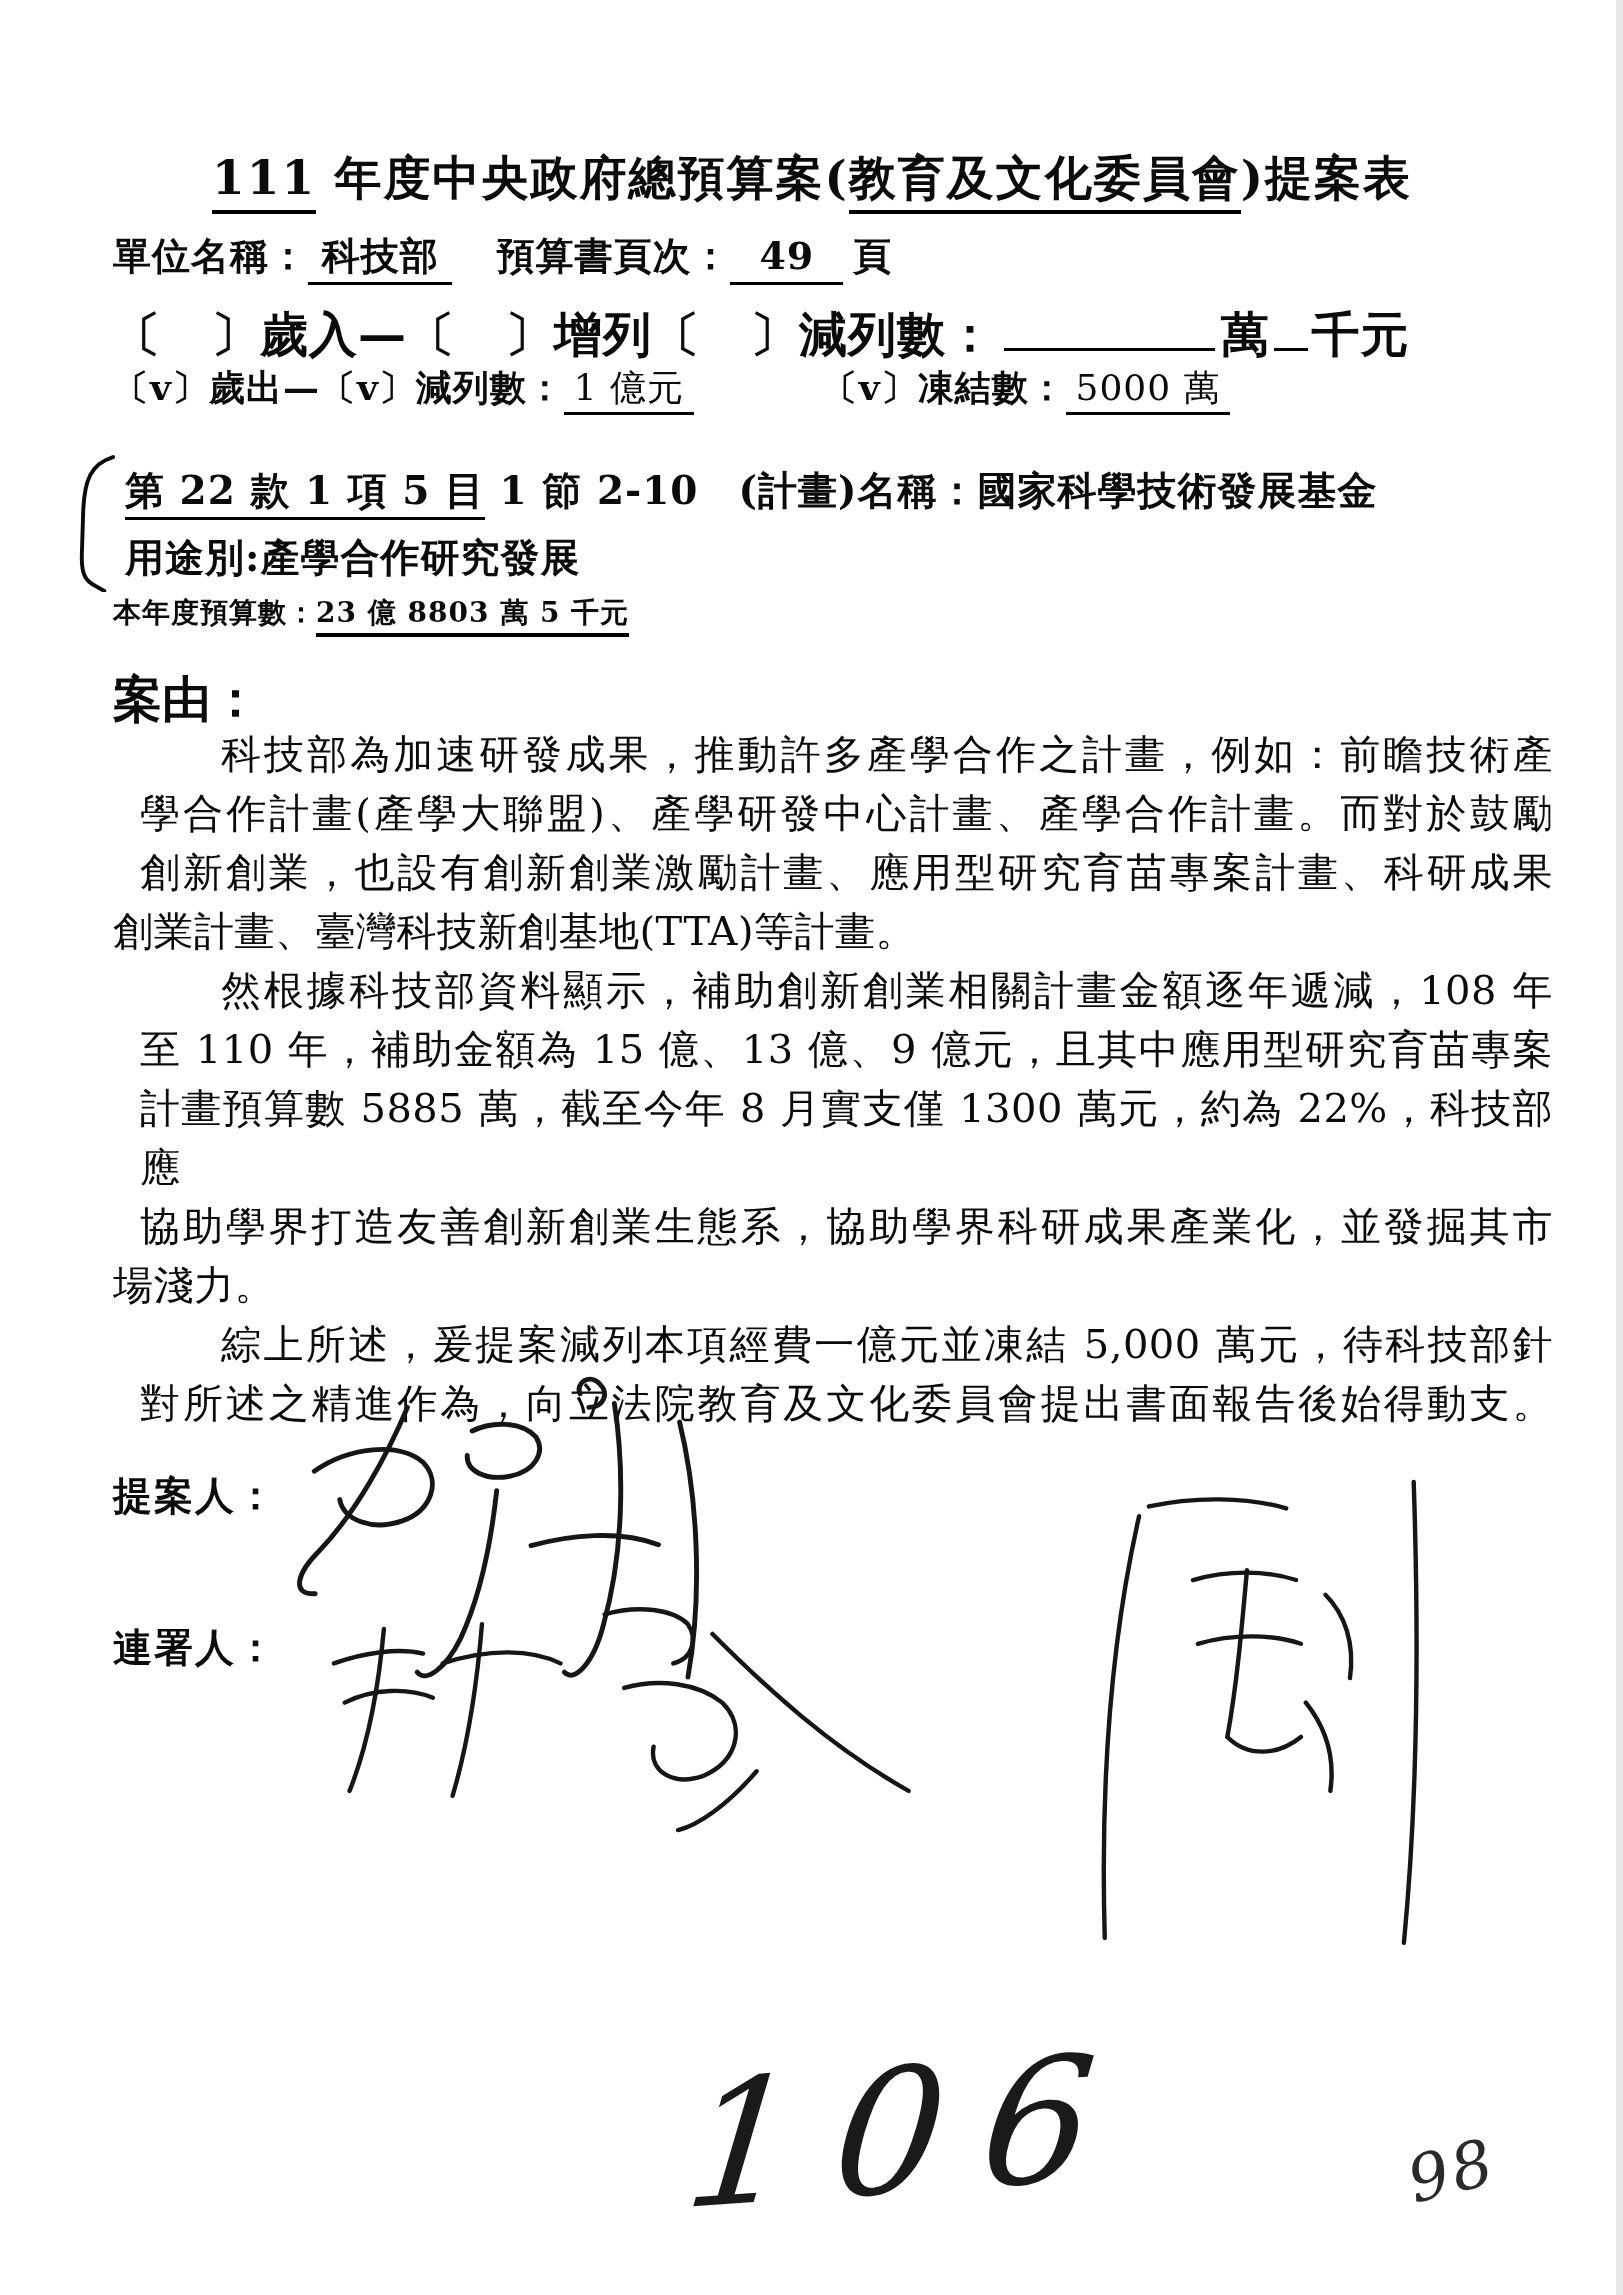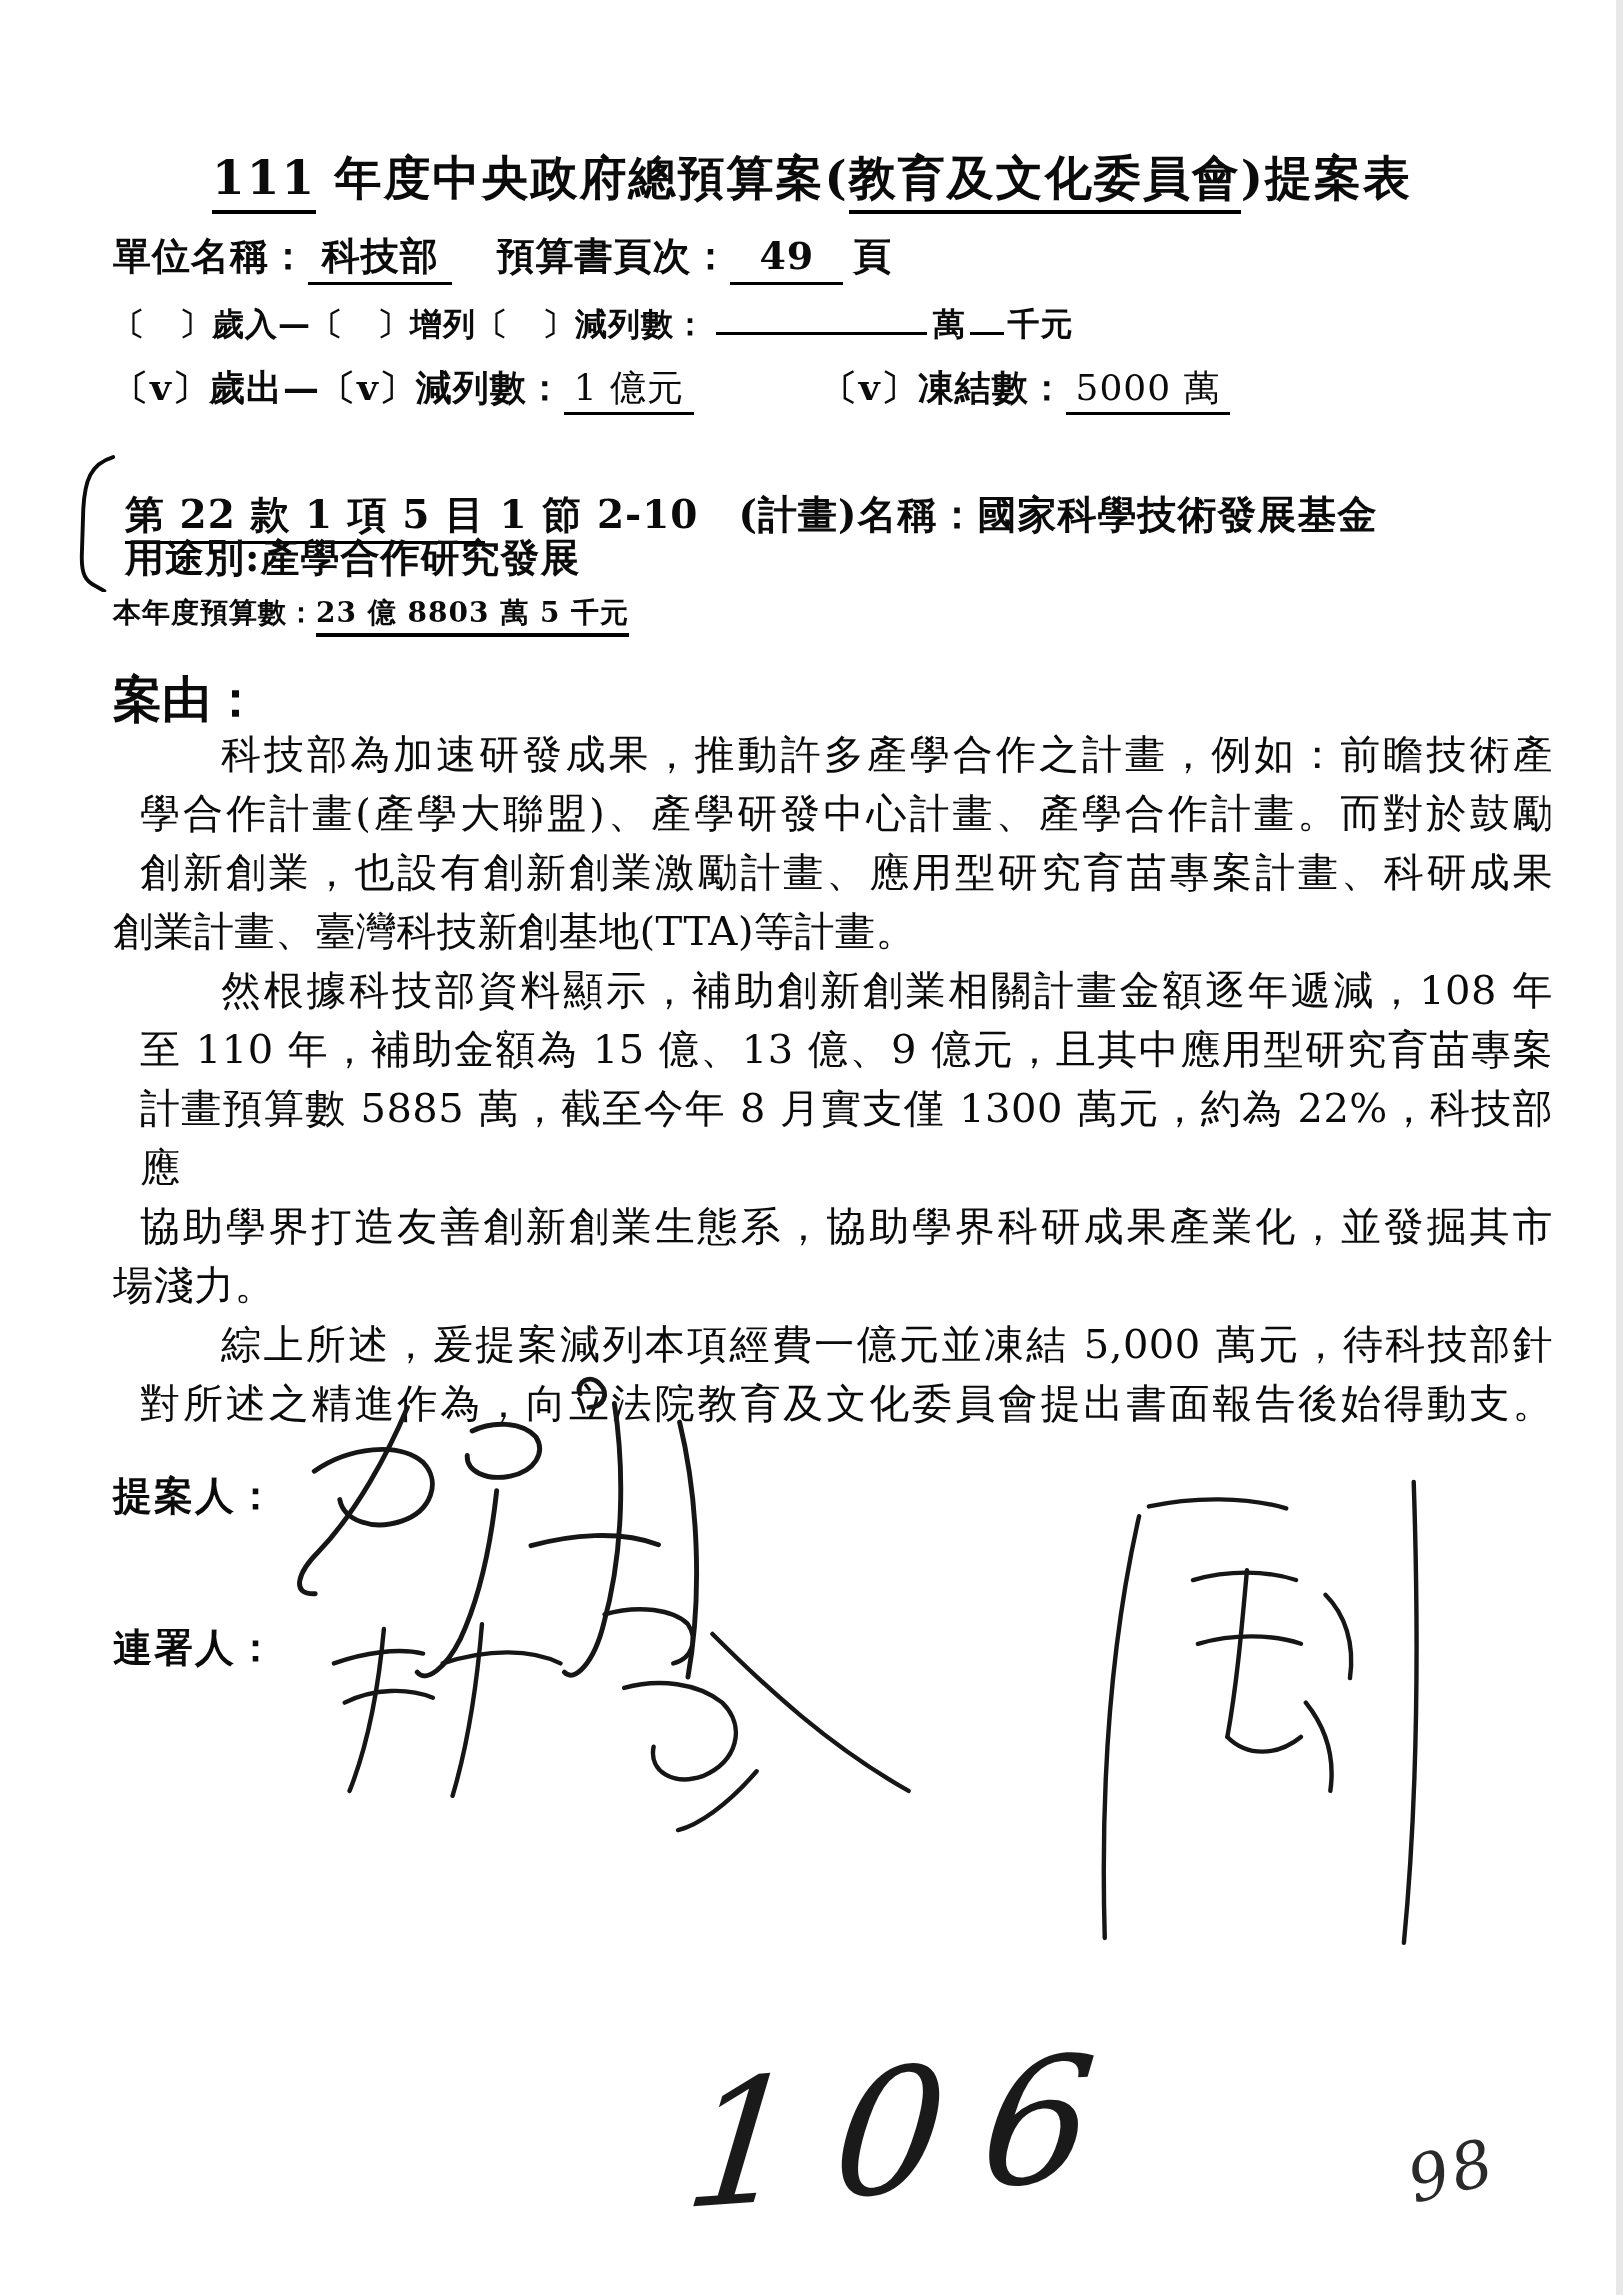--- a/index.html
+++ b/index.html
@@ -65,33 +65,33 @@
 <div class="page">
 
   <div class="abs title">
     <span class="u">111</span><span> 年度中央政府總預算案(</span><span class="u">教育及文化委員會</span><span>)提案表</span>
   </div>
 
   <div class="abs row" style="top:231px;">
     <span>單位名稱：</span><span class="val">科技部</span><span style="display:inline-block;width:44px;"></span><span>預算書頁次：</span><span class="val" style="padding:0 29px 3.9px 29px;">49</span><span style="display:inline-block;width:9.8px;"></span><span>頁</span>
   </div>
 
-  <div class="abs row" style="top:300px;font-size:32px;">
+  <div class="abs row" style="top:300px;font-size:48px;">
     <span>〔　〕歲入—〔　〕增列〔　〕減列數：</span><span class="blank long"></span><span>萬</span><span class="blank short"></span><span>千元</span>
   </div>
 
   <div class="abs row" style="top:364px;font-size:36px;">
     <span>〔v〕歲出—〔v〕減列數：</span><span class="val" style="padding:0 9.8px 3.9px 9.8px;font-weight:400;">1 億元</span><span class="gap-260"></span><span>〔v〕凍結數：</span><span class="val" style="padding:0 9.8px 3.9px 9.8px;font-weight:400;">5000 萬</span>
   </div>
 
   <svg class="abs bracket-svg" width="44" height="137" viewBox="0 0 90 280">
     <path d="M 80,4 C 34,18 22,52 19,110 L 16,205 C 15,245 24,258 44,268 L 62,278" fill="none" stroke="#0b0b0b" stroke-width="8" stroke-linecap="round"></path>
   </svg>
 
-  <div class="abs item-line" style="top:488px;">
+  <div class="abs item-line" style="top:464px;">
     <span class="u">第 22 款 1 項 5 目</span><span> 1 節 2-10　(計畫)名稱：國家科學技術發展基金</span>
   </div>
   <div class="abs item-line" style="top:531px;">
     <span>用途別:產學合作研究發展</span>
   </div>
 
   <div class="abs item-line budget" style="top:594px;left:113px;font-size:28px;">
     <span>本年度預算數：</span><span class="u">23 億 8803 萬 5 千元</span>
   </div>
 

